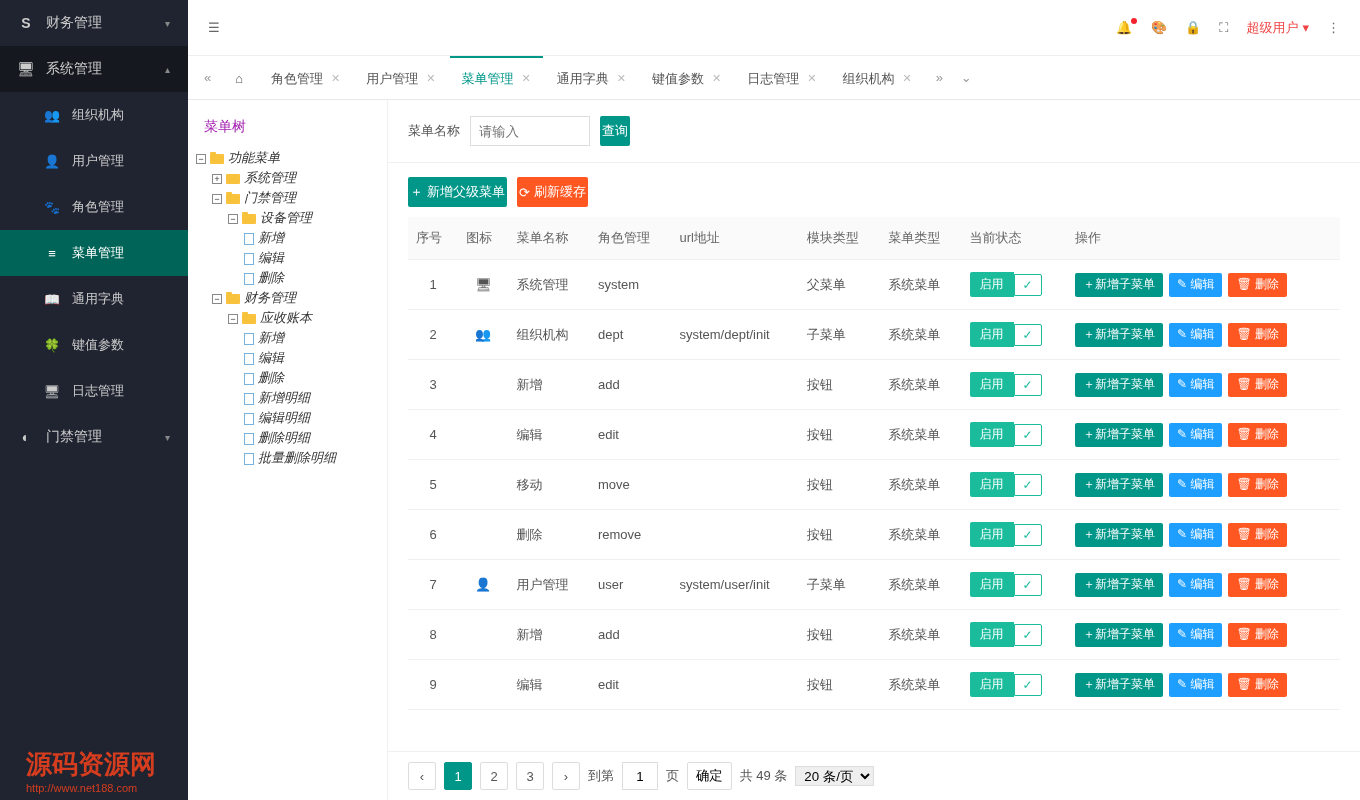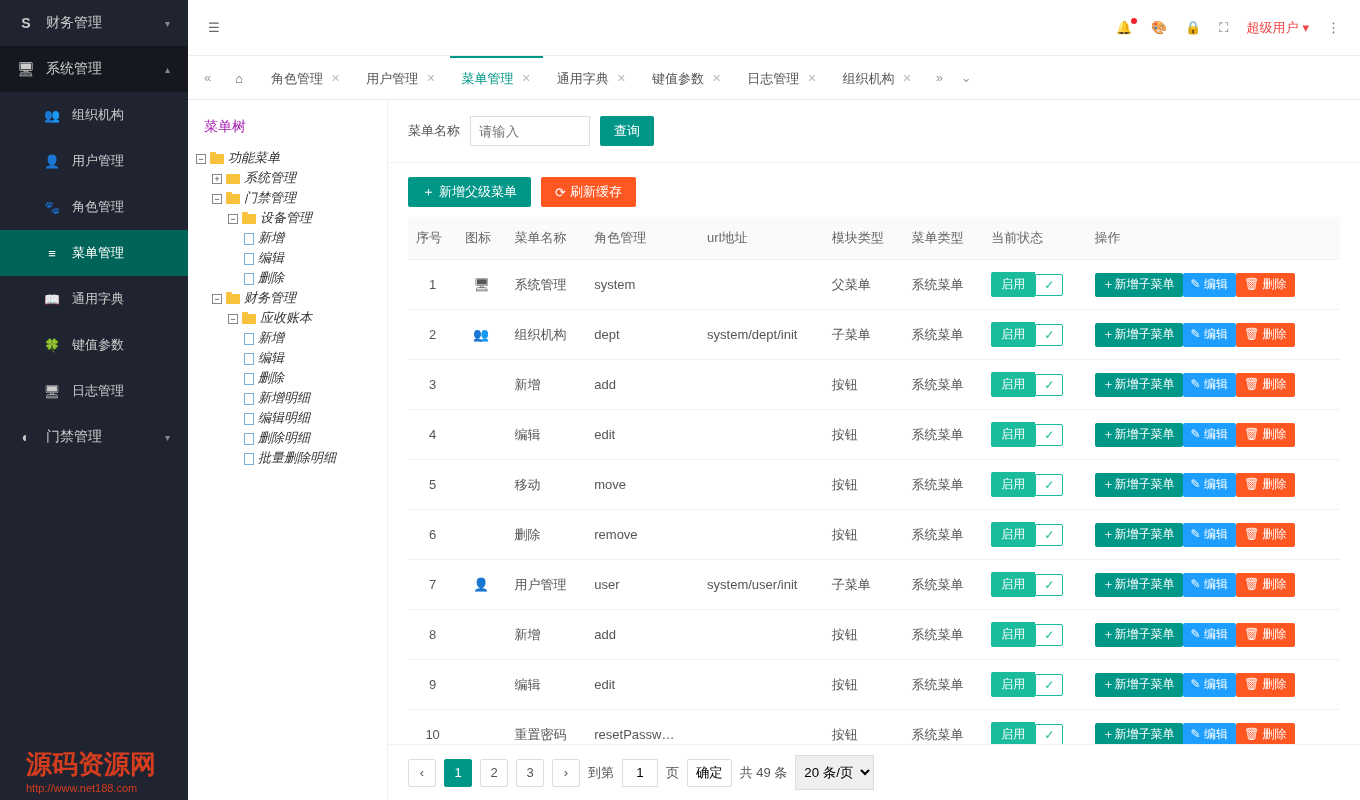--- a/index.html
+++ b/index.html
@@ -42,44 +42,44 @@
 .tree .folder { display: inline-block; width: 14px; height: 10px; background: #f9c23c; margin-right: 4px; vertical-align: middle; border-radius: 1px; position: relative; }
 .tree .folder.open::before { content:''; position:absolute; top:-2px; left:0; width:6px; height:2px; background:#f9c23c; border-radius:1px 1px 0 0;}
 .tree .file { display: inline-block; width: 10px; height: 12px; border: 1px solid #78b3e0; margin-right: 4px; vertical-align: middle; }
 .tree .label { cursor: pointer; }
 
 
 .right-panel { flex: 1; display: flex; flex-direction: column; min-width: 0; }
 .filter-row { display: flex; align-items: center; padding: 16px 20px; border-bottom: 1px solid #f0f0f0; gap: 10px; }
 .filter-row label { color: #555; }
 .text-input { height: 30px; border: 1px solid #ddd; padding: 0 8px; width: 120px; }
-.btn { height: 30px; padding: 0 14px; border: none; border-radius: 2px; cursor: pointer; color: #fff; font-size: 13px; display: inline-flex; align-items: center; gap: 4px; }
+.btn { height: 30px; padding: 0 2px; border: none; border-radius: 2px; cursor: pointer; color: #fff; font-size: 13px; display: inline-flex; align-items: center; gap: 4px; }
 .btn-teal { background: #009688; }
 .btn-orange { background: #ff5722; }
 .btn-blue { background: #1e9fff; }
 .btn-red { background: #ff5722; }
 .btn-small { height: 24px; padding: 0 8px; font-size: 12px; }
 .action-row { display: flex; gap: 10px; padding: 14px 20px 10px; }
 
 
 .table-wrap { flex: 1; overflow: auto; padding: 0 20px; }
 table { width: 100%; border-collapse: collapse; }
 th, td { text-align: left; padding: 12px 8px; border-bottom: 1px solid #f0f0f0; color: #555; font-weight: normal; white-space: nowrap; }
 thead th { background: #fafafa; color: #666; }
 .status-pill { display: inline-flex; align-items: center; }
 .status-pill .s-label { background: #1abc9c; color: #fff; padding: 4px 10px; border-radius: 2px 0 0 2px; font-size: 12px; }
 .status-pill .s-check { border: 1px solid #1abc9c; color: #1abc9c; padding: 3px 8px; border-radius: 0 2px 2px 0; font-size: 12px; }
-.ops { display: flex; }
+.ops { display: flex; gap: 6px; }
 
 
 .pager { display: flex; align-items: center; padding: 10px 20px; gap: 8px; border-top: 1px solid #f0f0f0; color: #555; }
 .pager .pg-btn { min-width: 28px; height: 28px; border: 1px solid #ddd; background: #fff; display: inline-flex; align-items: center; justify-content: center; cursor: pointer; border-radius: 2px; }
 .pager .pg-btn.active { background: #009688; color: #fff; border-color: #009688; }
 .pager .pg-input { width: 36px; height: 28px; border: 1px solid #ddd; text-align: center; }
-.pager select { height: 35px; border: 1px solid #ddd; padding: 0 4px; }
+.pager select { height: 20px; border: 1px solid #ddd; padding: 0 4px; }
 
 
 .watermark { position: absolute; bottom: 6px; left: 6px; font-family: Liberation Sans, sans-serif; margin-left: 20px; }
 .watermark .w1 { font-size: 26px; color: #d63d1f; font-weight: bold; }
 .watermark .w2 { font-size: 11px; color: #d63d1f; }
 </style>
 </head>
 <body>
 
 <div class="app">
@@ -441,42 +441,20 @@
       </span>
     </td>
     <td>
       <div class="ops">
         <button class="btn btn-teal btn-small">＋新增子菜单</button>
         <button class="btn btn-blue btn-small">✎ 编辑</button>
         <button class="btn btn-red btn-small">🗑 删除</button>
       </div>
     </td>
                 </tr>
-                <tr>
-    <td style="text-align:center;">10</td>
-    <td style="text-align:center;"></td>
-    <td>重置密码</td>
-    <td>resetPassw…</td>
-    <td></td>
-    <td>按钮</td>
-    <td>系统菜单</td>
-    <td>
-      <span class="status-pill">
-        <span class="s-label">启用</span>
-                      <span class="s-check">✓</span>
-      </span>
-    </td>
-    <td>
-      <div class="ops">
-        <button class="btn btn-teal btn-small">＋新增子菜单</button>
-        <button class="btn btn-blue btn-small">✎ 编辑</button>
-        <button class="btn btn-red btn-small">🗑 删除</button>
-      </div>
-    </td>
-                </tr>
               </tbody>
           </table>
         </div>
         <div class="pager">
           <span class="pg-btn">‹</span>
           <span id="pager-pages" style="display:contents;"><span class="pg-btn active">1</span><span class="pg-btn">2</span><span class="pg-btn">3</span></span>
           <span class="pg-btn">›</span>
           <span>到第</span>
           <input class="pg-input" value="1" style="">
           <span>页</span>

